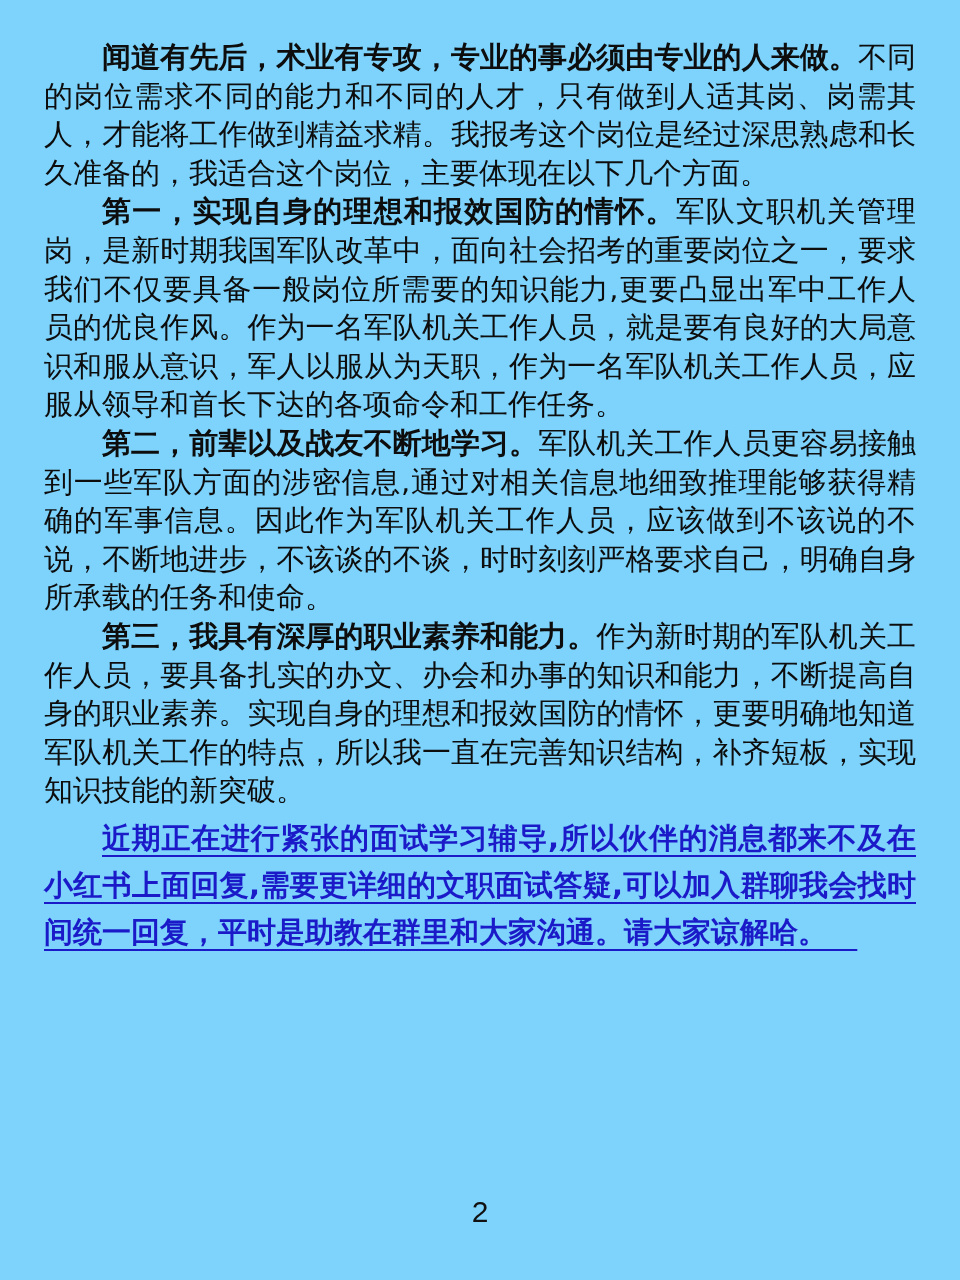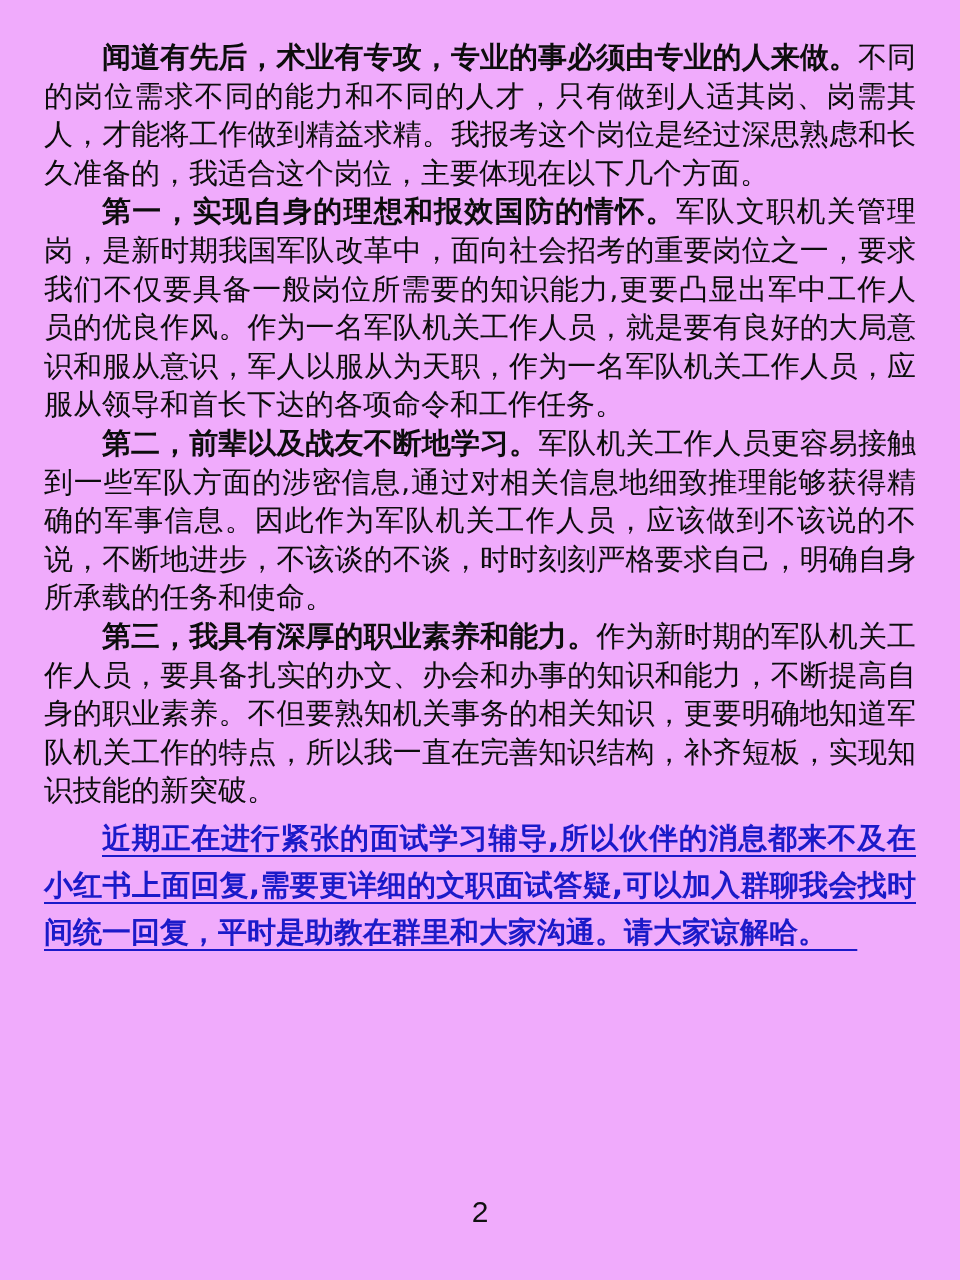--- a/index.html
+++ b/index.html
@@ -4,21 +4,21 @@
 <style>
   html, body {
     margin: 0;
     padding: 0;
     background: #ffffff;
   }
   .page {
     position: relative;
     width: 960px;
     height: 1280px;
-    background: #f0abfc;
+    background: #7dd3fc;
     overflow: hidden;
     font-family: "DejaVu Sans", sans-serif;
   }
   .content {
     position: absolute;
     left: 44px;
     top: 38px;
     width: 872px;
     color: #0d0d0d;
     font-size: 29px;
@@ -64,21 +64,21 @@
 
 <div class="page">
   <div class="content">
 
     <p class="para"><span class="lead">闻道有先后，术业有专攻，专业的事必须由专业的人来做。</span><span>不同的岗位需求不同的能力和不同的人才，只有做到人适其岗、岗需其人，才能将工作做到精益求精。我报考这个岗位是经过深思熟虑和长久准备的，我适合这个岗位，主要体现在以下几个方面。</span></p>
 
     <p class="para"><span class="lead">第一，实现自身的理想和报效国防的情怀。</span><span>军队文职机关管理岗，是新时期我国军队改革中，面向社会招考的重要岗位之一，要求我们不仅要具备一般岗位所需要的知识能力,更要凸显出军中工作人员的优良作风。作为一名军队机关工作人员，就是要有良好的大局意识和服从意识，军人以服从为天职，作为一名军队机关工作人员，应服从领导和首长下达的各项命令和工作任务。</span></p>
 
     <p class="para"><span class="lead">第二，前辈以及战友不断地学习。</span><span>军队机关工作人员更容易接触到一些军队方面的涉密信息,通过对相关信息地细致推理能够获得精确的军事信息。因此作为军队机关工作人员，应该做到不该说的不说，不断地进步，不该谈的不谈，时时刻刻严格要求自己，明确自身所承载的任务和使命。</span></p>
 
-    <p class="para"><span class="lead">第三，我具有深厚的职业素养和能力。</span><span>作为新时期的军队机关工作人员，要具备扎实的办文、办会和办事的知识和能力，不断提高自身的职业素养。不但要熟知机关事务的相关知识，更要明确地知道军队机关工作的特点，所以我一直在完善知识结构，补齐短板，实现知识技能的新突破。</span></p>
+    <p class="para"><span class="lead">第三，我具有深厚的职业素养和能力。</span><span>作为新时期的军队机关工作人员，要具备扎实的办文、办会和办事的知识和能力，不断提高自身的职业素养。实现自身的理想和报效国防的情怀，更要明确地知道军队机关工作的特点，所以我一直在完善知识结构，补齐短板，实现知识技能的新突破。</span></p>
 
 
     <p class="notice"><span class="tail">近期正在进行紧张的面试学习辅导,所以伙伴的消息都来不及在小红书上面回复,需要更详细的文职面试答疑,可以加入群聊我会找时间统一回复，平时是助教在群里和大家沟通。请大家谅解哈。</span></p>
 
   </div>
 
   <div class="page-number">2</div>
 </div>
 
 </body></html>

